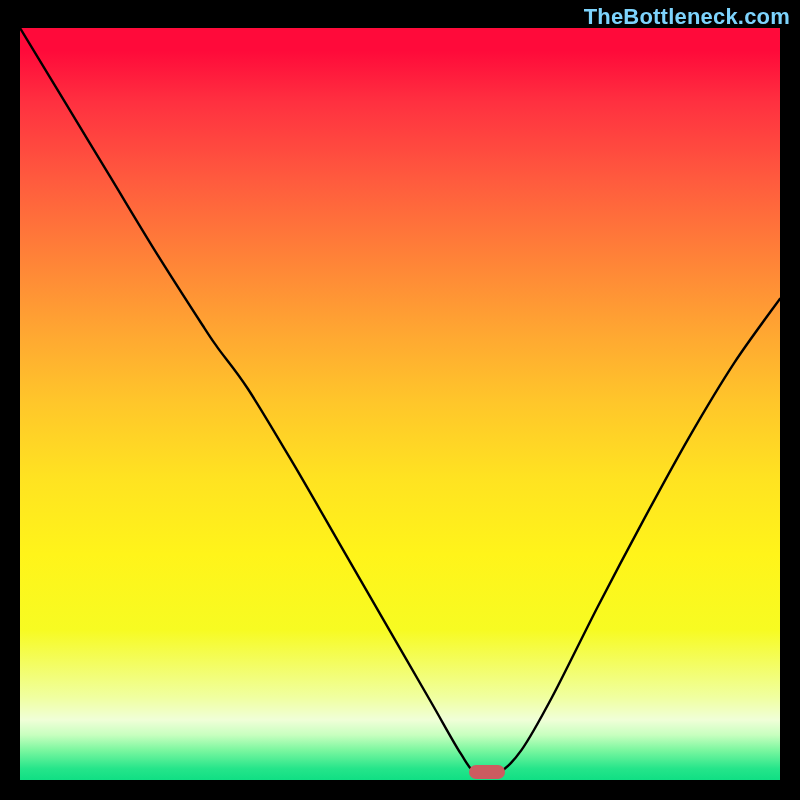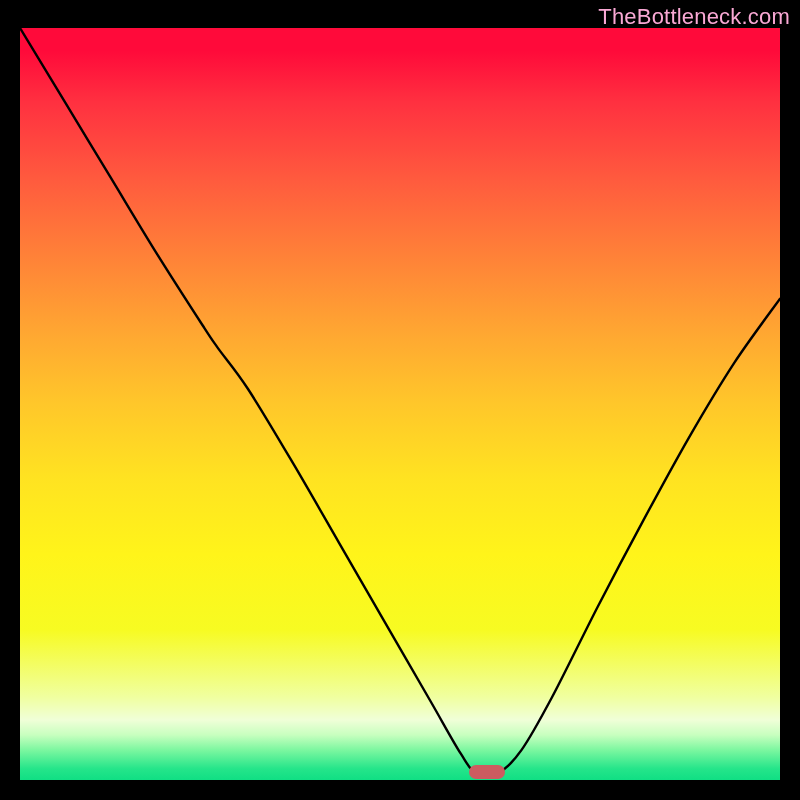--- a/index.html
+++ b/index.html
@@ -14,23 +14,23 @@
   .frame {
     position: relative;
     width: 800px;
     height: 800px;
     background: #000;
   }
   .watermark {
     position: absolute;
     top: 4px;
     right: 10px;
-    color: #f9a8d4;
+    color: #7dd3fc;
     font-size: 22px;
-    font-weight: 400;
+    font-weight: 700;
     letter-spacing: 0.2px;
     z-index: 20;
   }
   .plot-area {
     position: absolute;
     left: 20px;
     top: 28px;
     width: 760px;
     height: 752px;
     overflow: hidden;

